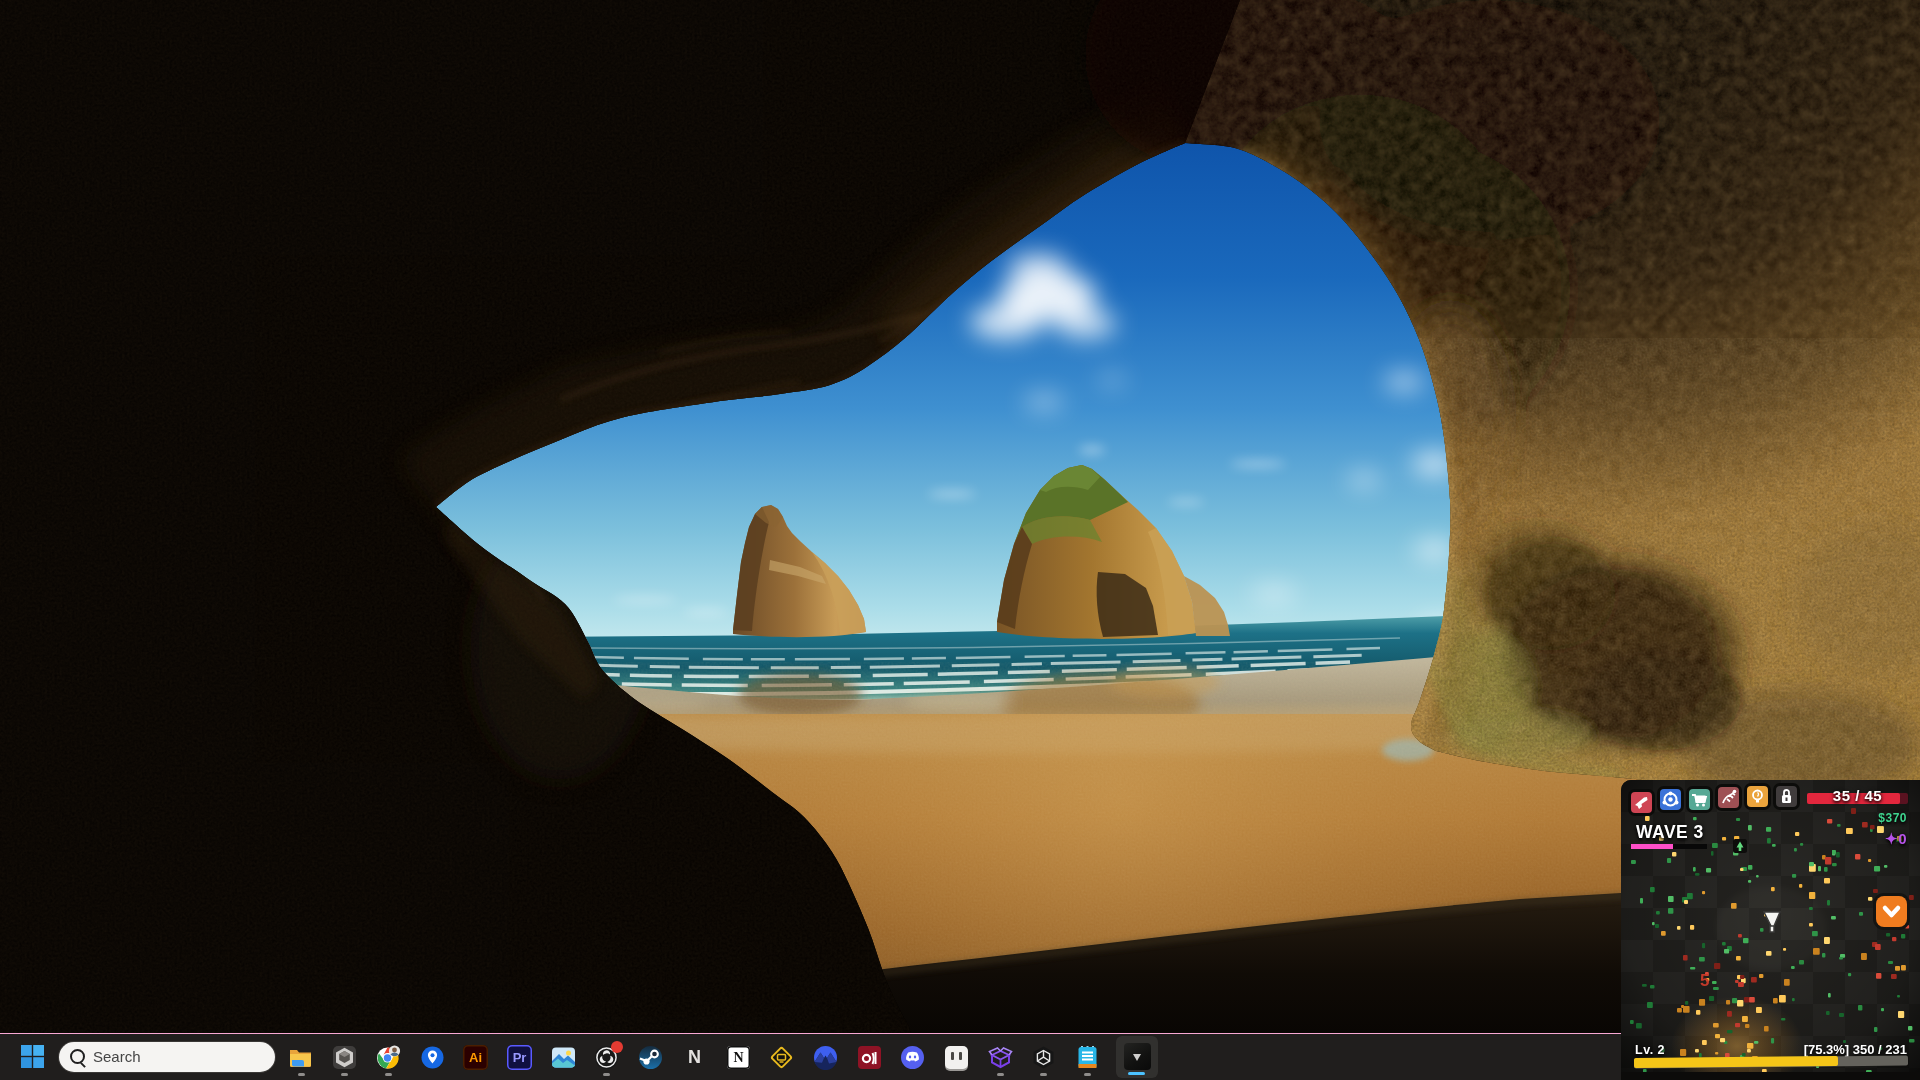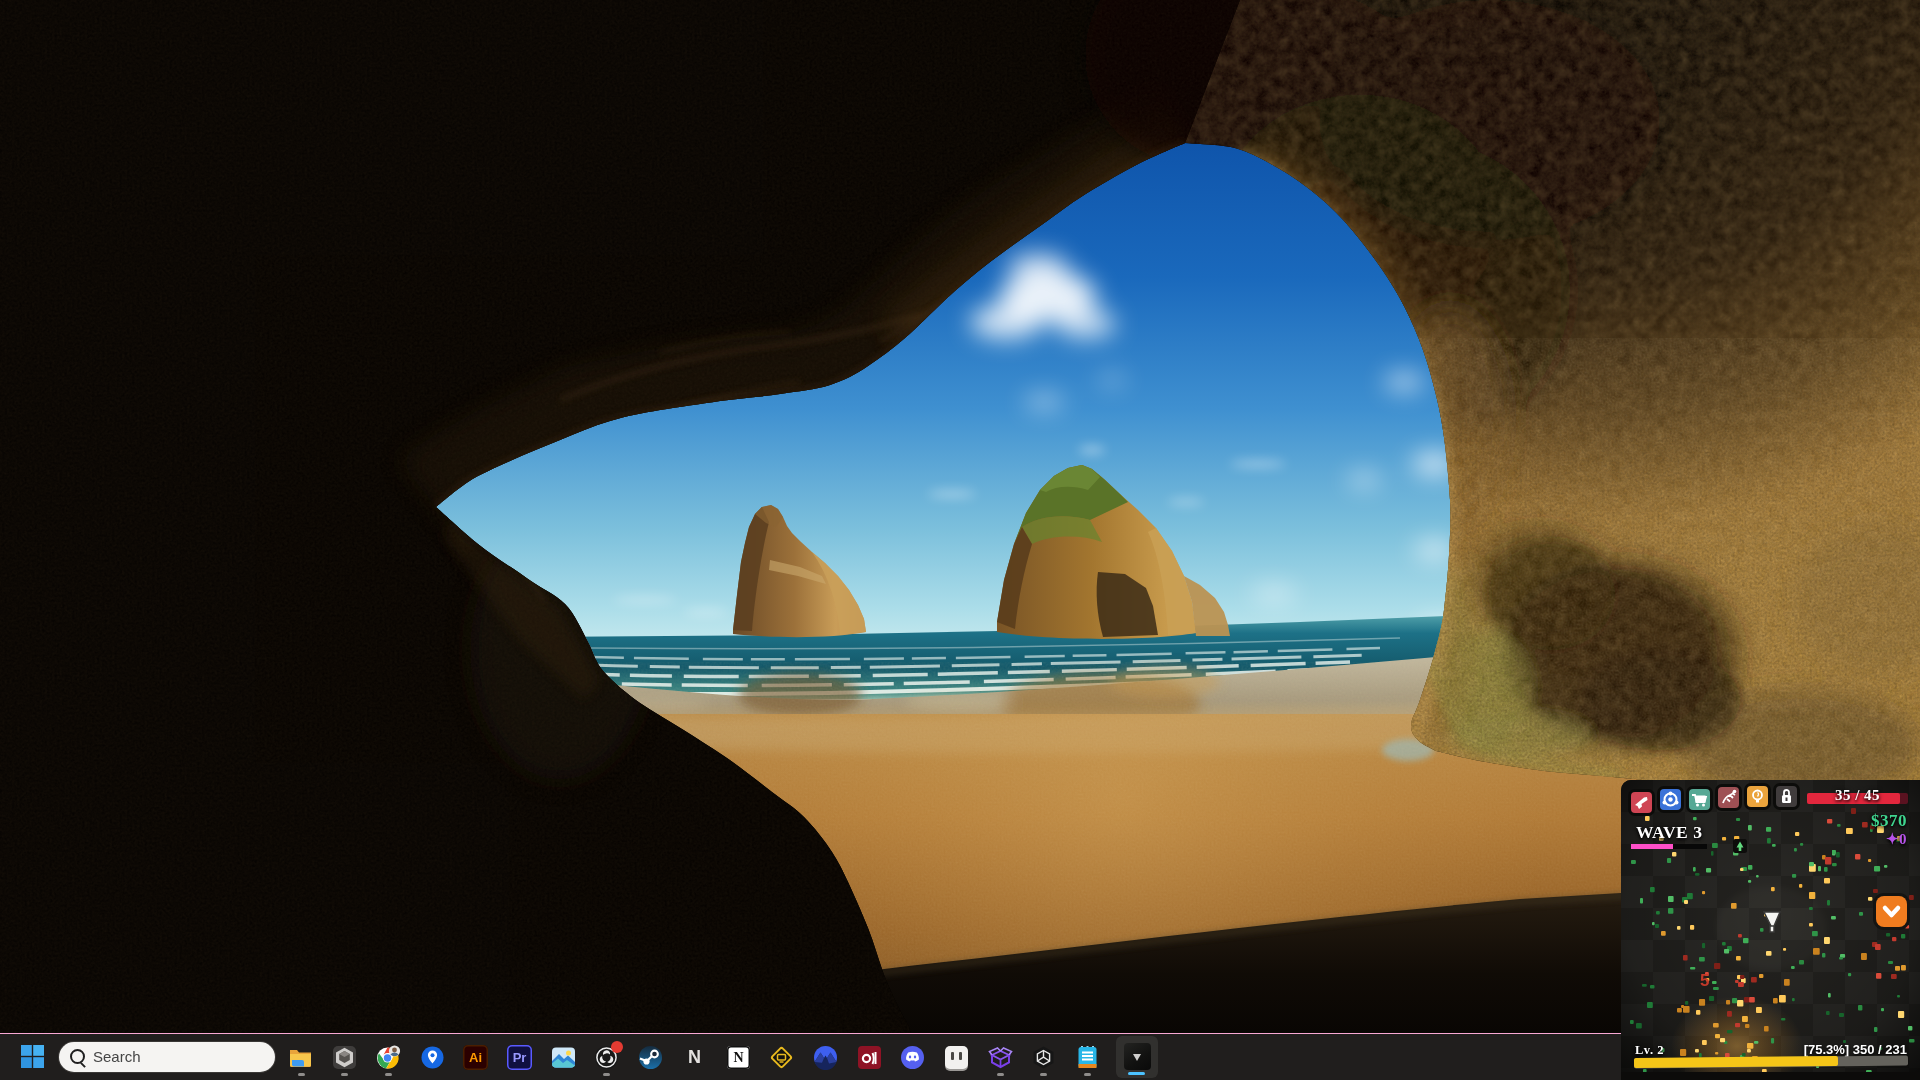--- a/index.html
+++ b/index.html
@@ -9,21 +9,21 @@
 #bar{position:absolute;left:0;top:1033px;width:1920px;height:47px;background:#201e1d;border-top:1px solid #f9a8d4;}
 .ticon{position:absolute;top:11px;width:25px;height:31px;}
 .dash{position:absolute;top:39px;width:7px;height:3px;border-radius:1.5px;background:#8f8d8b;}
 #start{position:absolute;left:21px;top:11px;width:23px;height:23px;}
 #search{position:absolute;left:59px;top:8px;width:216px;height:30px;border-radius:16px;background:#f5f4f2;box-shadow:0 0 0 1px #3a3836;}
 #search .mag{position:absolute;left:11px;top:7px;width:11px;height:11px;border:2px solid #1f1f1f;border-radius:50%;}
 #search .mag:after{content:"";position:absolute;left:10px;top:11px;width:2px;height:6px;background:#1f1f1f;transform:rotate(-45deg);}
 #search .stext{position:absolute;left:34px;top:5.5px;font-size:15px;color:#454545;}
 
 #game{position:absolute;left:1621px;top:780px;width:299px;height:300px;background:#181715;border-radius:10px 0 0 0;overflow:hidden;}
-.gtxt{position:absolute;font-weight:900;color:#fff;letter-spacing:.5px;text-shadow:0 2px 3px rgba(0,0,0,.9),0 0 4px rgba(0,0,0,.8);font-family:Liberation Serif, serif;}
+.gtxt{position:absolute;font-weight:900;color:#fff;letter-spacing:.5px;text-shadow:0 2px 3px rgba(0,0,0,.9),0 0 4px rgba(0,0,0,.8);}
 </style>
 </head>
 <body>
 <div id="desk">
 <svg id="wall" width="1920" height="1080" viewBox="0 0 1920 1080">
 <defs>
  <linearGradient id="sky" x1="0" y1="120" x2="0" y2="645" gradientUnits="userSpaceOnUse">
   <stop offset="0" stop-color="#0d51a8"></stop>
           <stop offset=".3" stop-color="#1a69bc"></stop>
   <stop offset=".55" stop-color="#3f90d0"></stop>
@@ -654,21 +654,21 @@
           <path d="M10.5,6.5 q2,1.5 0,4" stroke="#fff" fill="none" stroke-width="1.3"></path>
         </svg></div>
       <div style="position:absolute;left:155px;top:6px;width:21px;height:21px;border-radius:4px;background:#403c3c;box-shadow:0 0 0 3px #0c0c0a;"><svg width="21" height="21" viewBox="0 0 21 21">
           <rect x="6" y="9" width="9" height="8" rx="1.5" fill="#fff"></rect>
           <path d="M8,9 v-2.5 a2.5,2.5 0 0 1 5,0 V9" fill="none" stroke="#fff" stroke-width="1.8"></path>
           <rect x="9.5" y="11.5" width="2" height="3.5" fill="#403c3c"></rect>
         </svg></div>
 <div style="position:absolute;left:186px;top:13px;width:101px;height:11px;background:#5a1220;border-radius:2px;"></div>
 <div style="position:absolute;left:186px;top:13px;width:93px;height:11px;background:#e3273d;border-radius:2px;"></div>
 <div class="gtxt" style="left:186px;top:7px;width:101px;text-align:center;font-size:15px;">35 / 45</div>
-<div class="gtxt" style="right:13px;top:31px;font-size:17px;color:#3fd58f;">$370</div>
+<div class="gtxt" style="right:13px;top:31px;font-size:12px;color:#3fd58f;">$370</div>
 <div class="gtxt" style="right:13px;top:50px;font-size:15px;color:#b653e8;">✦0</div>
 <div class="gtxt" style="left:15px;top:42px;font-size:17.5px;letter-spacing:.5px;">WAVE 3</div>
 <div style="position:absolute;left:10px;top:64px;width:76px;height:5px;background:#080808;"></div>
 <div style="position:absolute;left:10px;top:64px;width:42px;height:5px;background:#ff4fc8;"></div>
 <div style="position:absolute;left:255px;top:116px;width:31px;height:31px;border-radius:8px;background:#ef7c1f;box-shadow:0 0 0 3px #141412;">
  <svg width="31" height="31" viewBox="0 0 31 31">
           <path d="M9,12 L15.5,19 L22,12" fill="none" stroke="#fff" stroke-width="4.5" stroke-linecap="round" stroke-linejoin="round"></path>
         </svg></div>
 <div class="gtxt" style="left:14px;top:263px;font-size:12.5px;">Lv. 2</div>
 <div class="gtxtq" style="position:absolute;font-weight:900;color:#fff;text-shadow:0 2px 3px rgba(0,0,0,.9);right:13px;top:262px;font-size:13px;letter-spacing:0;">[75.3%] 350 / 231</div>

